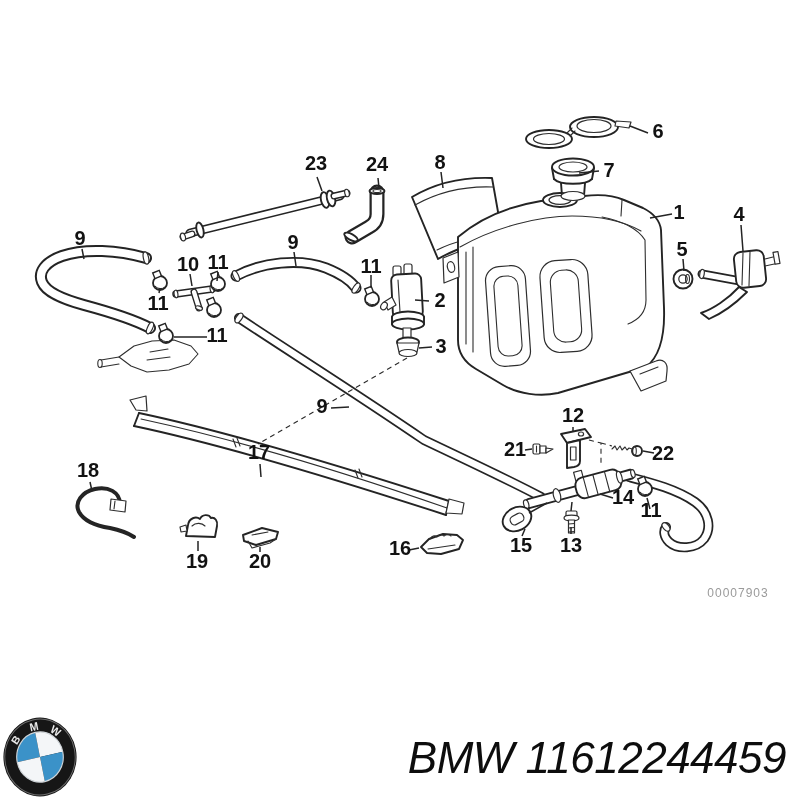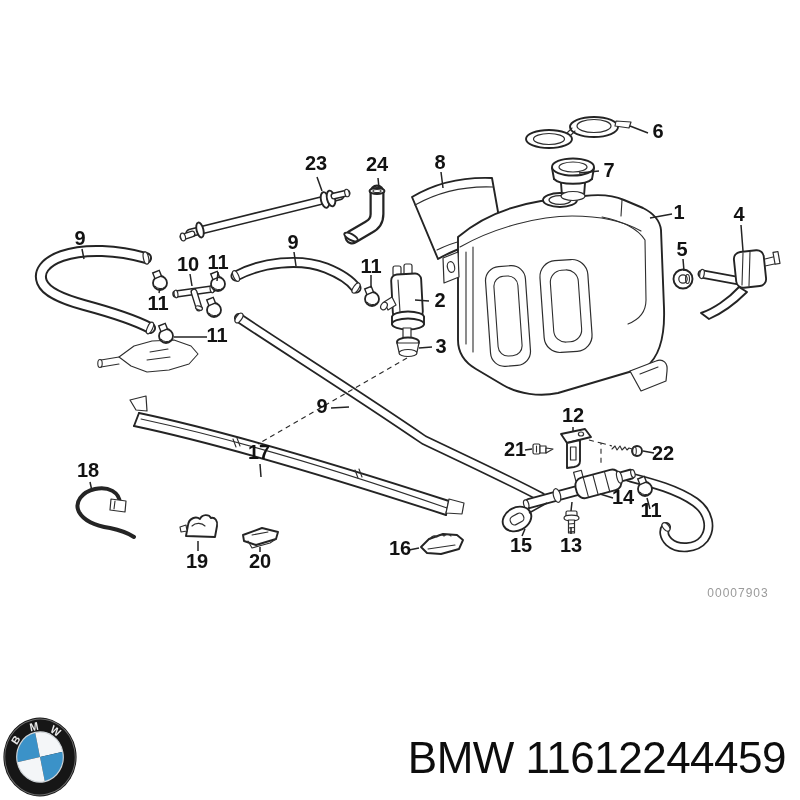--- a/index.html
+++ b/index.html
@@ -10,21 +10,21 @@
   .wm{font-size:12px;fill:#9a9a9a;letter-spacing:1px;text-anchor:middle;}
   .ln{fill:none;stroke:#242424;stroke-width:1.9;stroke-linecap:round;stroke-linejoin:round;}
   .thin{fill:none;stroke:#2e2e2e;stroke-width:1.1;stroke-linecap:round;stroke-linejoin:round;}
   .fw{fill:#fff;stroke:#242424;stroke-width:1.9;stroke-linejoin:round;}
   .fw1{fill:#fff;stroke:#2e2e2e;stroke-width:1.2;stroke-linejoin:round;}
   .to{fill:none;stroke:#242424;stroke-linecap:round;}
   .ti{fill:none;stroke:#fff;stroke-linecap:round;}
   .leader{fill:none;stroke:#242424;stroke-width:1.5;}
   .dash{fill:none;stroke:#2a2a2a;stroke-width:1.1;stroke-dasharray:5 4;}
   .caption{position:absolute;right:14px;top:736px;font-size:44px;line-height:1;
-           color:#0d0d0d;letter-spacing:-0.5px;white-space:nowrap;}
+           color:#0d0d0d;letter-spacing:-0.5px;white-space:nowrap;font-style:italic;}
   .roundel{position:absolute;left:2px;top:716px;}
 </style>
 </head>
 <body>
 
 <div class="page">
 
 <svg width="800" height="650" viewBox="0 0 800 650">
   <defs>
     <g id="clamp">

